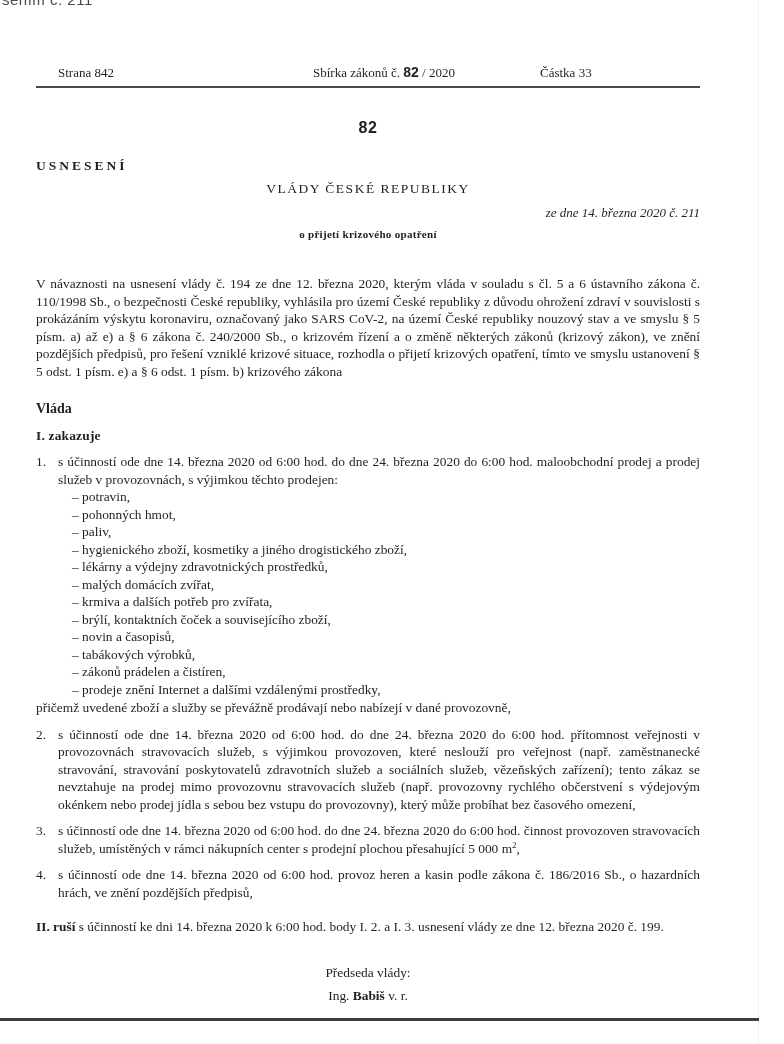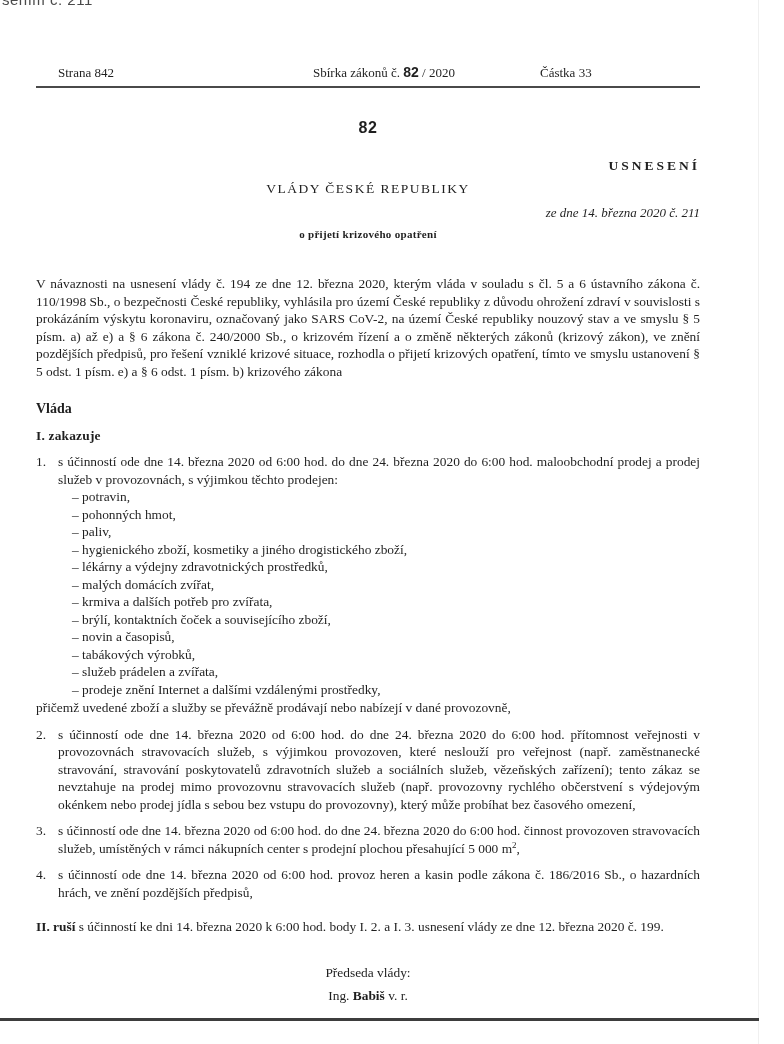--- a/index.html
+++ b/index.html
@@ -23,21 +23,21 @@
   .rh-left{width:170px;}
   .rh-center{flex:1;text-align:center;}
   .rh-right{width:150px;text-align:left;}
   .sansnum{font-family:"Liberation Sans","DejaVu Sans",sans-serif;font-weight:bold;font-size:14px;}
   .rule{margin-top:5px;height:2px;background:#4a4a4a;}
   .docnum{
     margin-top:31px;text-align:center;
     font-family:"Liberation Sans","DejaVu Sans",sans-serif;
     font-weight:bold;font-size:16px;letter-spacing:.5px;
   }
-  .t-type{margin-top:21px;text-align:right;font-weight:bold;font-size:13.5px;letter-spacing:3px;}
+  .t-type{margin-top:21px;text-align:left;font-weight:bold;font-size:13.5px;letter-spacing:3px;}
   .t-auth{margin-top:7px;text-align:center;font-weight:normal;font-size:13.5px;letter-spacing:1.5px;}
   .t-date{margin-top:8px;text-align:right;font-size:13px;font-style:italic;}
   .t-subj{margin-top:7px;text-align:center;font-weight:bold;font-size:11px;letter-spacing:.3px;}
   p{margin:0;}
   .body-text{font-size:13.4px;line-height:17.5px;text-align:justify;}
   .intro{margin-top:35px;}
   .vlada{margin-top:21px;font-weight:bold;font-size:14px;}
   .sec-head{margin-top:11px;font-size:13.4px;}
   .sec-head b{letter-spacing:.2px;}
   .item{display:flex;margin-top:9px;font-size:13.4px;line-height:17.5px;}
@@ -89,21 +89,21 @@
           <div class="bullet"><span>–</span> <span>potravin,</span></div>
           <div class="bullet"><span>–</span> <span>pohonných hmot,</span></div>
           <div class="bullet"><span>–</span> <span>paliv,</span></div>
           <div class="bullet"><span>–</span> <span>hygienického zboží, kosmetiky a jiného drogistického zboží,</span></div>
           <div class="bullet"><span>–</span> <span>lékárny a výdejny zdravotnických prostředků,</span></div>
           <div class="bullet"><span>–</span> <span>malých domácích zvířat,</span></div>
           <div class="bullet"><span>–</span> <span>krmiva a dalších potřeb pro zvířata,</span></div>
           <div class="bullet"><span>–</span> <span>brýlí, kontaktních čoček a souvisejícího zboží,</span></div>
           <div class="bullet"><span>–</span> <span>novin a časopisů,</span></div>
           <div class="bullet"><span>–</span> <span>tabákových výrobků,</span></div>
-          <div class="bullet"><span>–</span> <span>služeb prádelen a zvířata,</span></div>
+          <div class="bullet"><span>–</span> <span>zákonů prádelen a čistíren,</span></div>
           <div class="bullet"><span>–</span> <span>prodeje znění Internet a dalšími vzdálenými prostředky,</span></div>
         </div>
       </div>
     </div>
     <p class="body-text trailing">přičemž uvedené zboží a služby se převážně prodávají nebo nabízejí v dané provozovně,</p>
 
     <div class="item">
       <span class="inum">2.</span>
       <div class="ibody">s účinností ode dne 14. března 2020 od 6:00 hod. do dne 24. března 2020 do 6:00 hod. přítomnost veřejnosti v provozovnách stravovacích služeb, s výjimkou provozoven, které neslouží pro veřejnost (např. zaměstnanecké stravování, stravování poskytovatelů zdravotních služeb a sociálních služeb, vězeňských zařízení); tento zákaz se nevztahuje na prodej mimo provozovnu stravovacích služeb (např. provozovny rychlého občerstvení s výdejovým okénkem nebo prodej jídla s sebou bez vstupu do provozovny), který může probíhat bez časového omezení,</div>
     </div>

